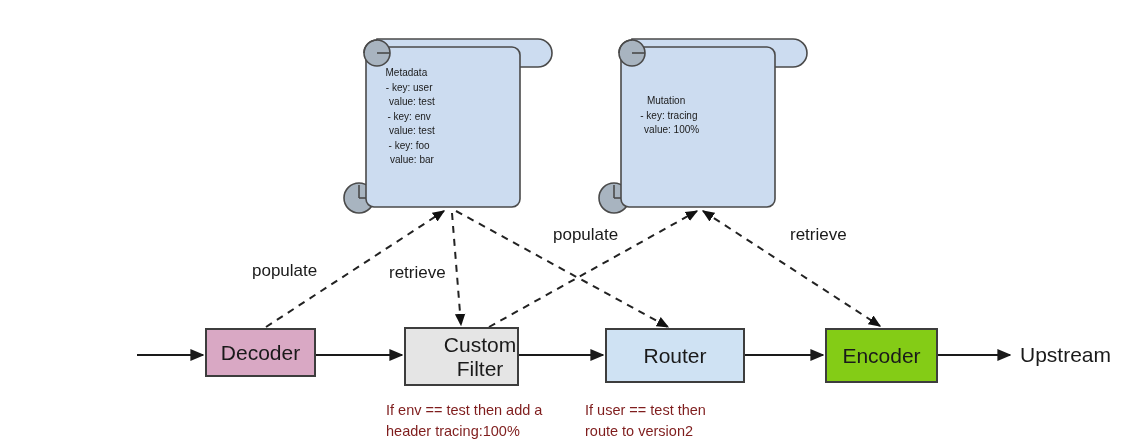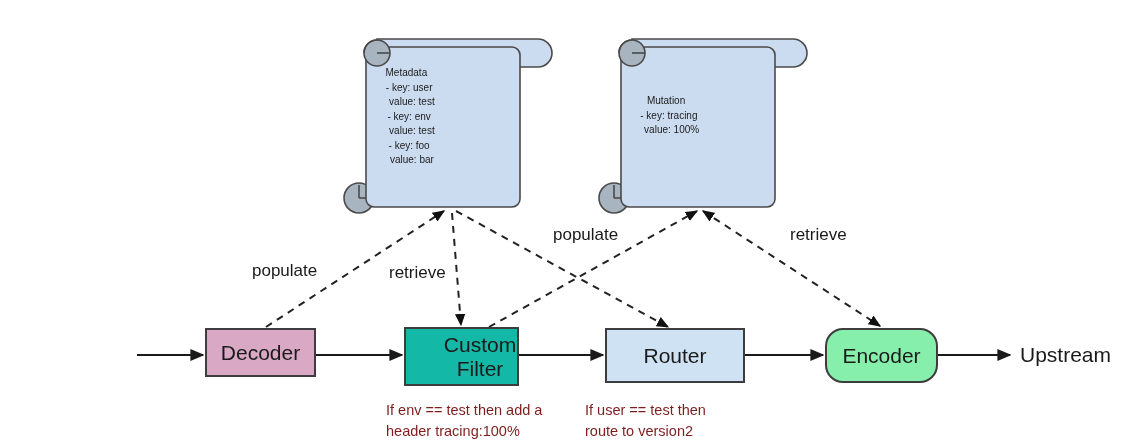--- a/index.html
+++ b/index.html
@@ -153,26 +153,26 @@
 
   <div class="edge-label" style="left:553px; top:225px;">populate</div>
 
   <div class="edge-label" style="left:790px; top:225px;">retrieve</div>
 
 
   <div class="endpoint-label" style="left:1020px; top:343px;">Upstream</div>
 
   <div class="proc-box" style="left:205px; top:328px; width:111px; height:49px; background:#d9a8c4;">Decoder</div>
 
-  <div class="proc-box" style="left:404px; top:327px; width:115px; height:59px; background:#14b8a6; white-space:pre-line;padding-left:37px;">Custom
+  <div class="proc-box" style="left:404px; top:327px; width:115px; height:59px; background:#e5e5e5; white-space:pre-line;padding-left:37px;">Custom
 Filter</div>
 
   <div class="proc-box" style="left:605px; top:328px; width:140px; height:55px; background:#cfe2f3;text-align:right;">Router</div>
 
-  <div class="proc-box" style="left:825px; top:328px; width:113px; height:55px; background:#86efac;border-radius:18px;">Encoder</div>
+  <div class="proc-box" style="left:825px; top:328px; width:113px; height:55px; background:#84cc16;">Encoder</div>
 
   <div class="annot" style="left:386px; top:400px;">If env == test then add a
 header tracing:100%</div>
 
   <div class="annot" style="left:585px; top:400px;">If user == test then
 route to version2</div>
 
 </div>
 
 </body></html>

